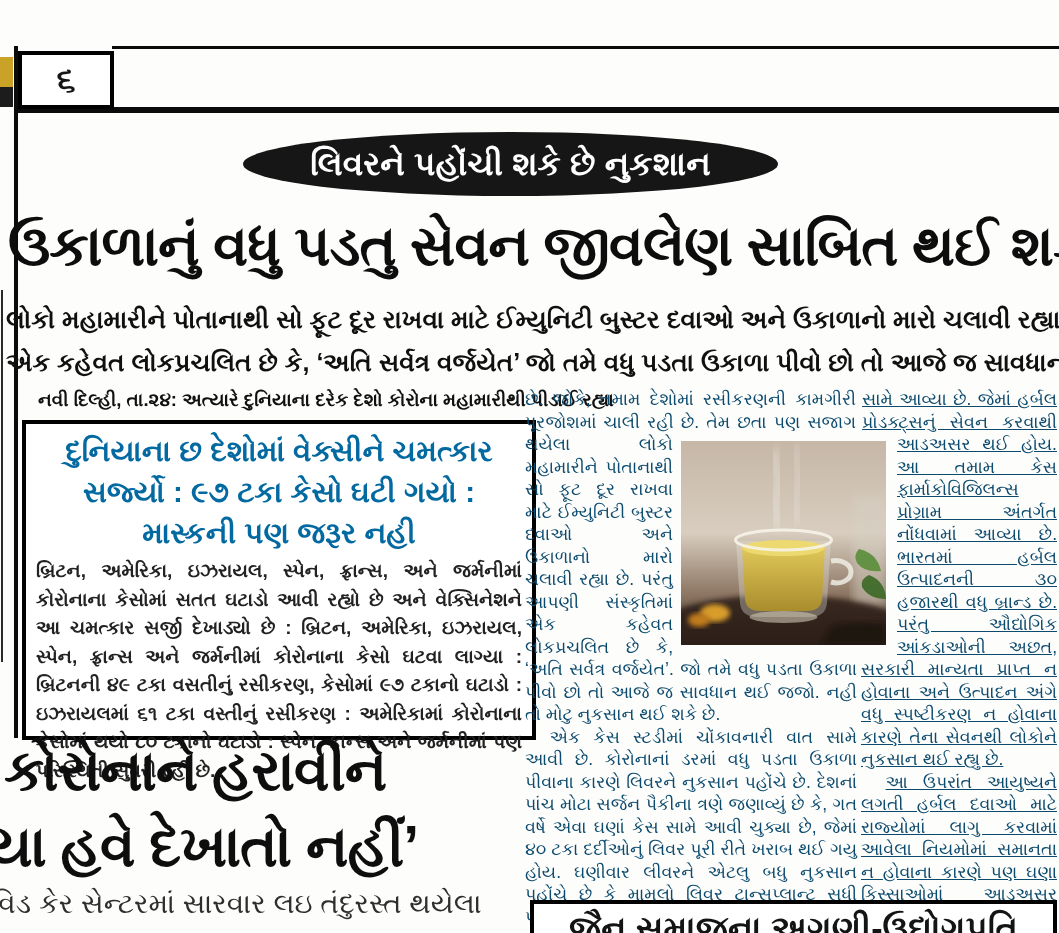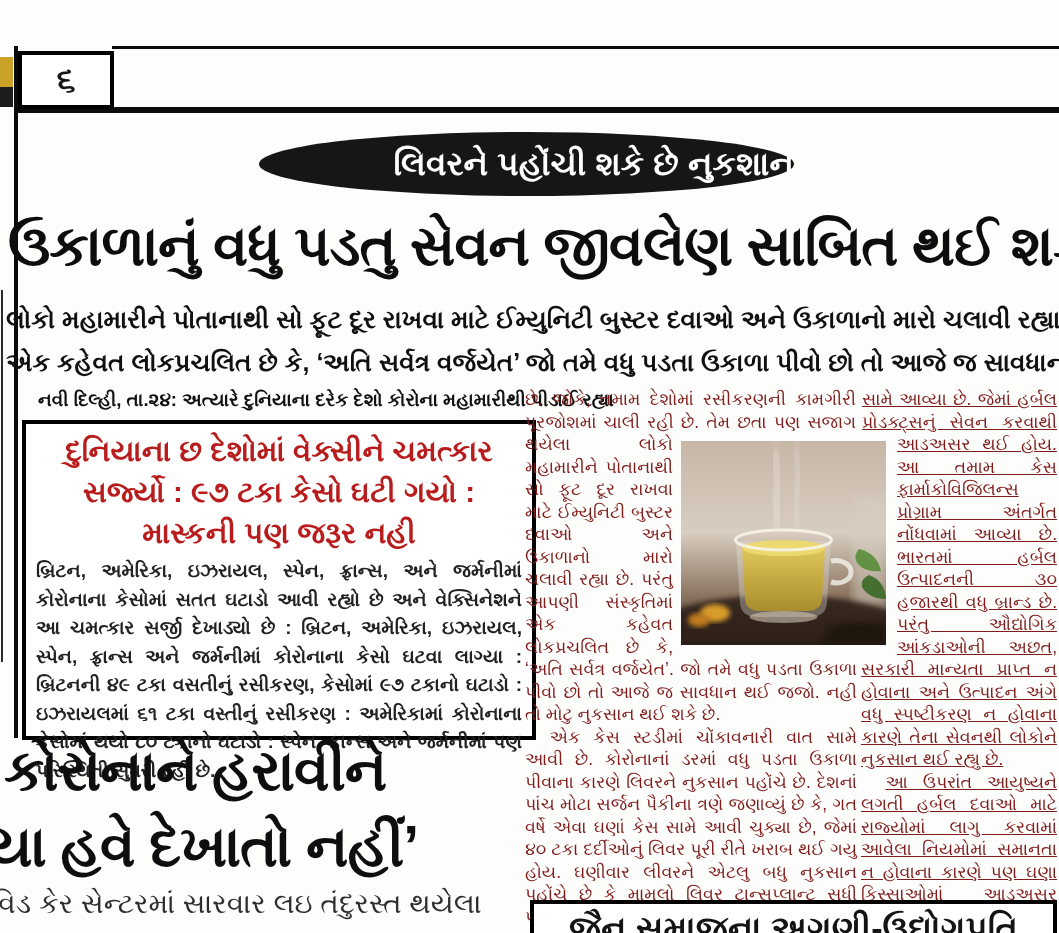--- a/index.html
+++ b/index.html
@@ -24,23 +24,23 @@
     display:flex; align-items:center; justify-content:center;
     font-size:34px; font-weight:bold;
   }
   .date-label{
     left:131px; top:58px; width:920px; height:46px;
     font-size:30px; font-weight:bold; letter-spacing:.5px;
     display:flex; align-items:center; white-space:nowrap;
   }
   
   .banner-oval{
-    left:259px; top:132px; width:535px; height:64px;
+    left:243px; top:132px; width:535px; height:64px;
     background:#161616; border-radius:50%;
-    display:flex; align-items:center; justify-content:flex-end;
+    display:flex; align-items:center; justify-content:center;
   }
   .banner-oval span{color:#fff; font-size:33px; font-weight:bold; white-space:nowrap;}
   
   .main-headline{
     left:8px; top:200px; width:1050px; height:92px;
     font-size:56px; font-weight:800; letter-spacing:-1px;
     white-space:nowrap; color:#0d0d0d;
     display:flex; align-items:center;
   }
   .subhead{
@@ -53,29 +53,29 @@
     left:38px; top:389px; width:500px; font-size:18.5px; font-weight:bold;
     white-space:nowrap; color:#101010;
   }
   
   .vaccine-box{
     left:22px; top:420px; width:486px; height:304px;
     border:4px solid #000; background:#fff; padding:4px 10px;
   }
   .vaccine-box-headline{
     font-size:29.5px; font-weight:bold; text-align:center;
-    line-height:41px; color:#b91c1c; margin:2px 4px 4px 4px;
+    line-height:41px; color:#0369a1; margin:2px 4px 4px 4px;
   }
   .vaccine-box-body{
     font-size:19px; font-weight:600; line-height:28.5px;
     text-align:justify; color:#222; margin-top:2px;
   }
   
   .news-col{font-size:17.5px; font-weight:500; line-height:22.5px;
-    text-align:justify; color:#7f1d1d;}
+    text-align:justify; color:#0c4a6e;}
   .news-col p{margin:0;}
   .news-col p.indent{text-indent:1.4em;}
   .col-mid{left:525px; top:388px; width:332px; height:520px;}
   .col-right{left:861px; top:388px; width:196px; height:545px;text-decoration:underline;}
   .sp-r1{float:right; width:1px;  height:52px;}
   .sp-r2{float:right; clear:right; width:178px; height:208px; margin-left:6px;}
   .sp-l1{float:left; width:1px;  height:52px;}
   .sp-l2{float:left; clear:left; width:31px; height:208px; margin-right:5px;}
   
   .tea-photo{left:681px; top:441px; width:205px; height:204px; overflow:hidden;}

